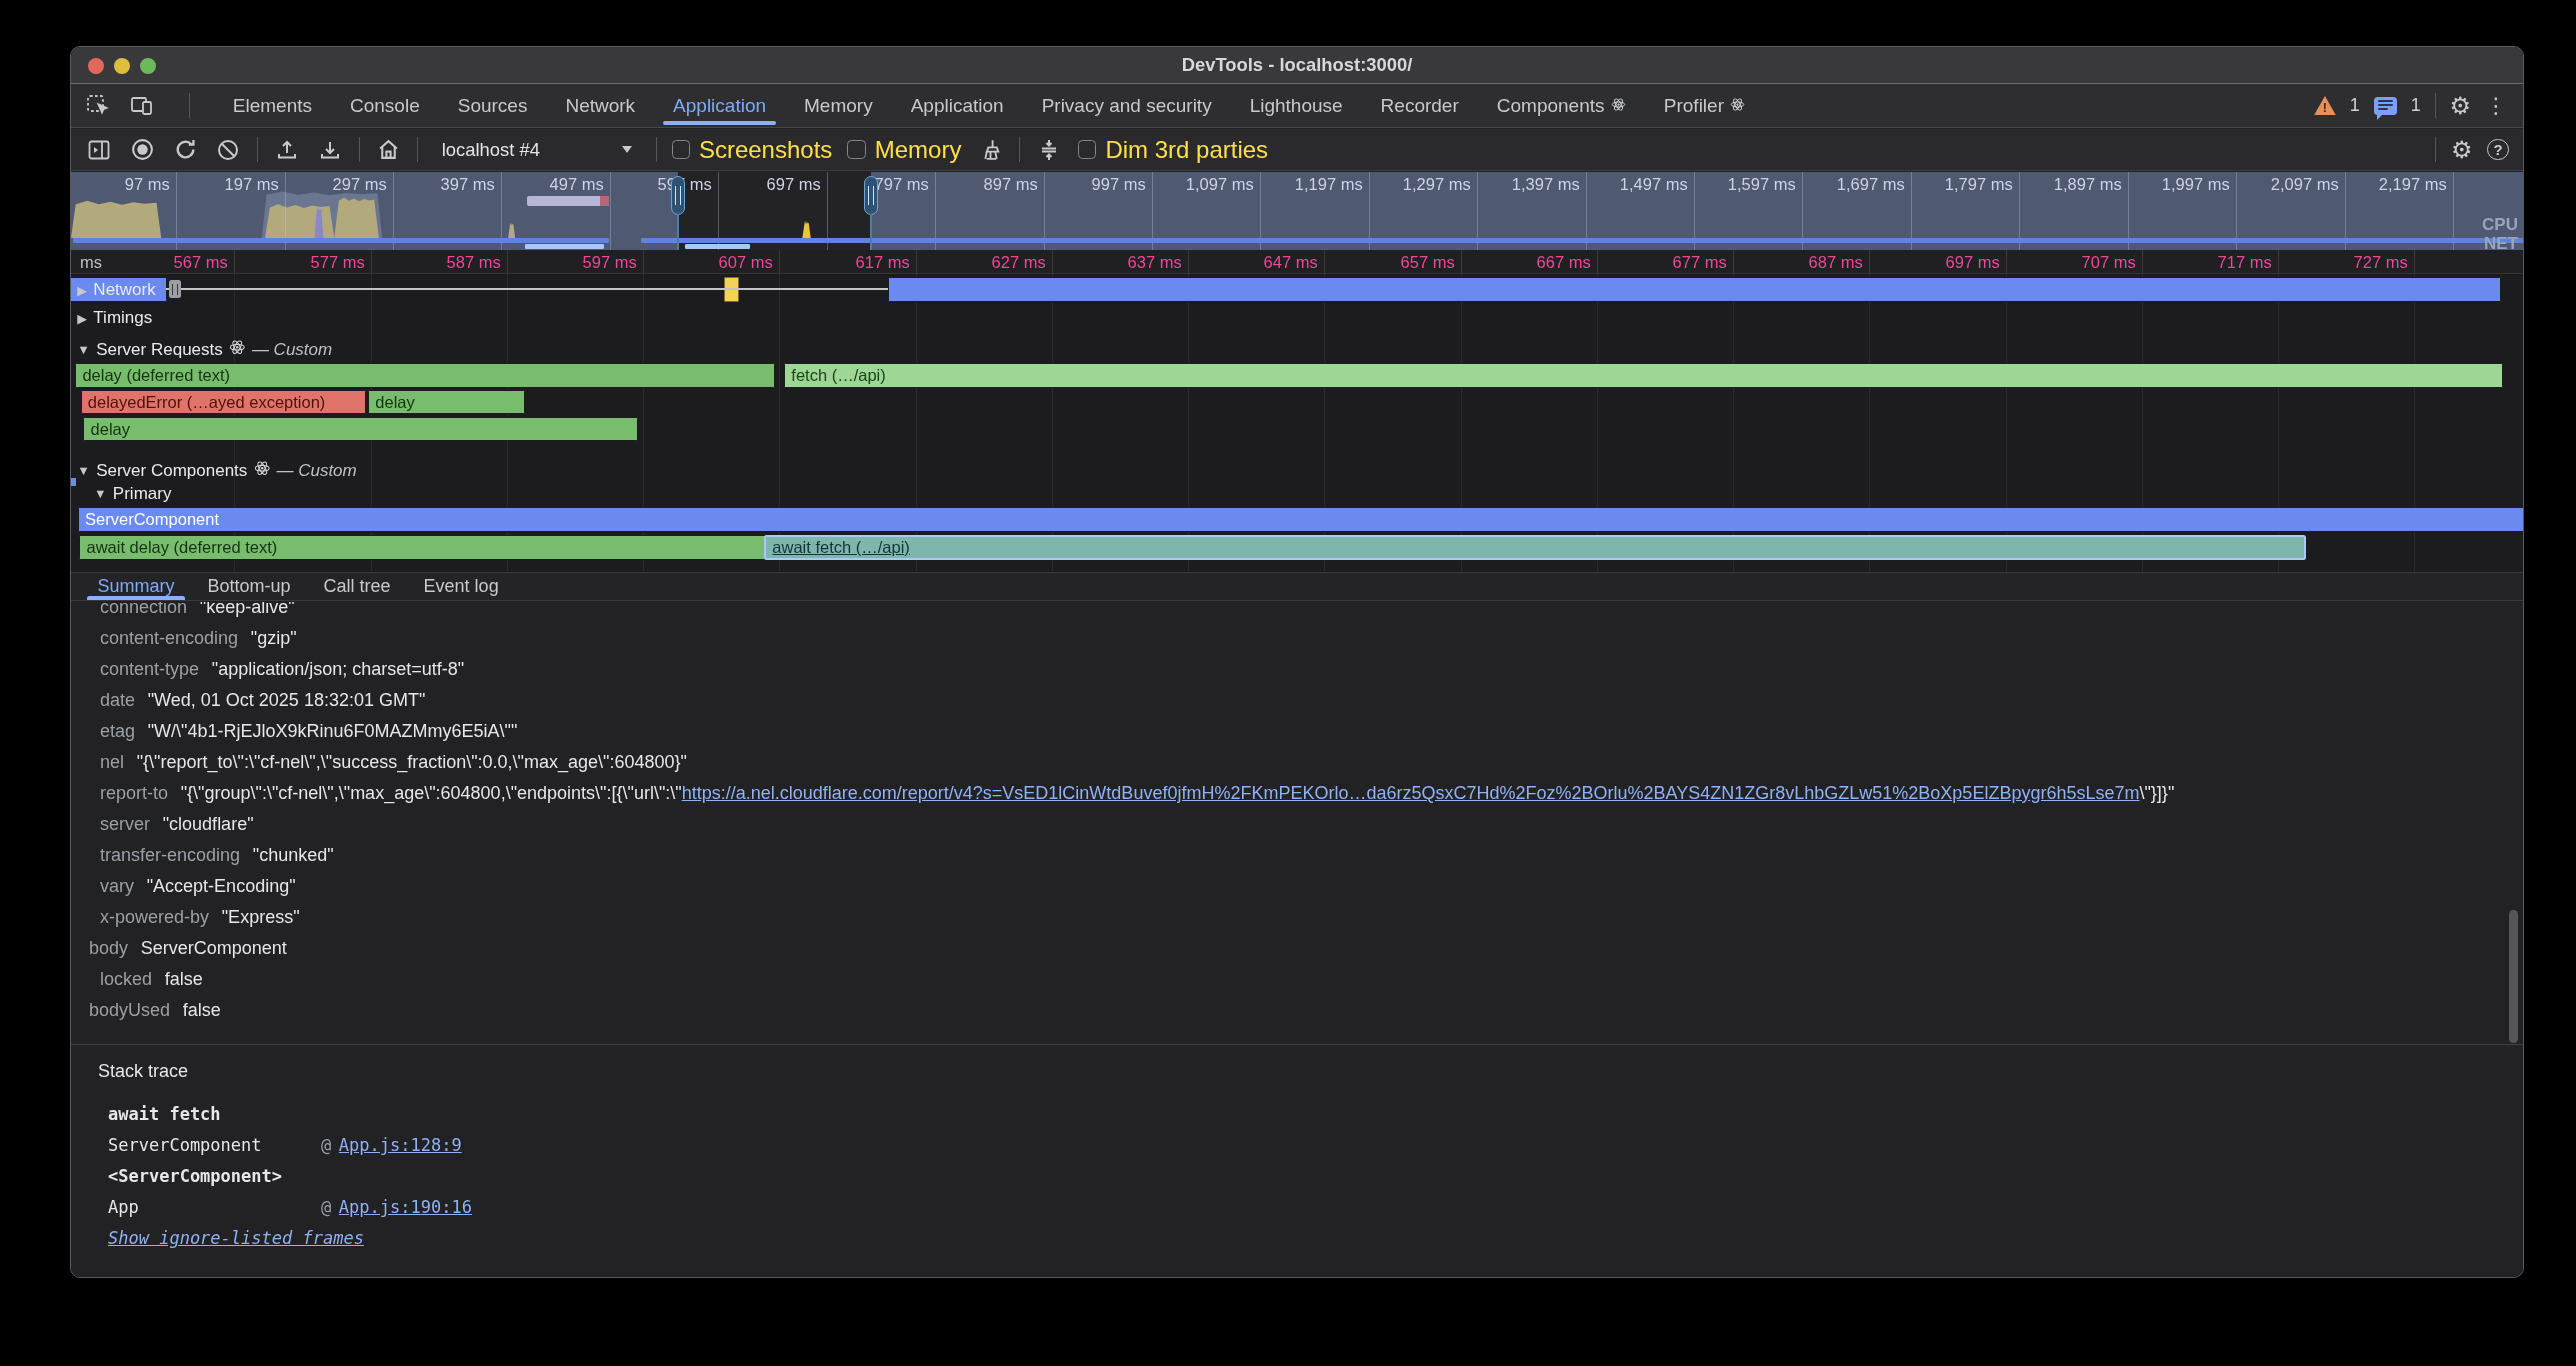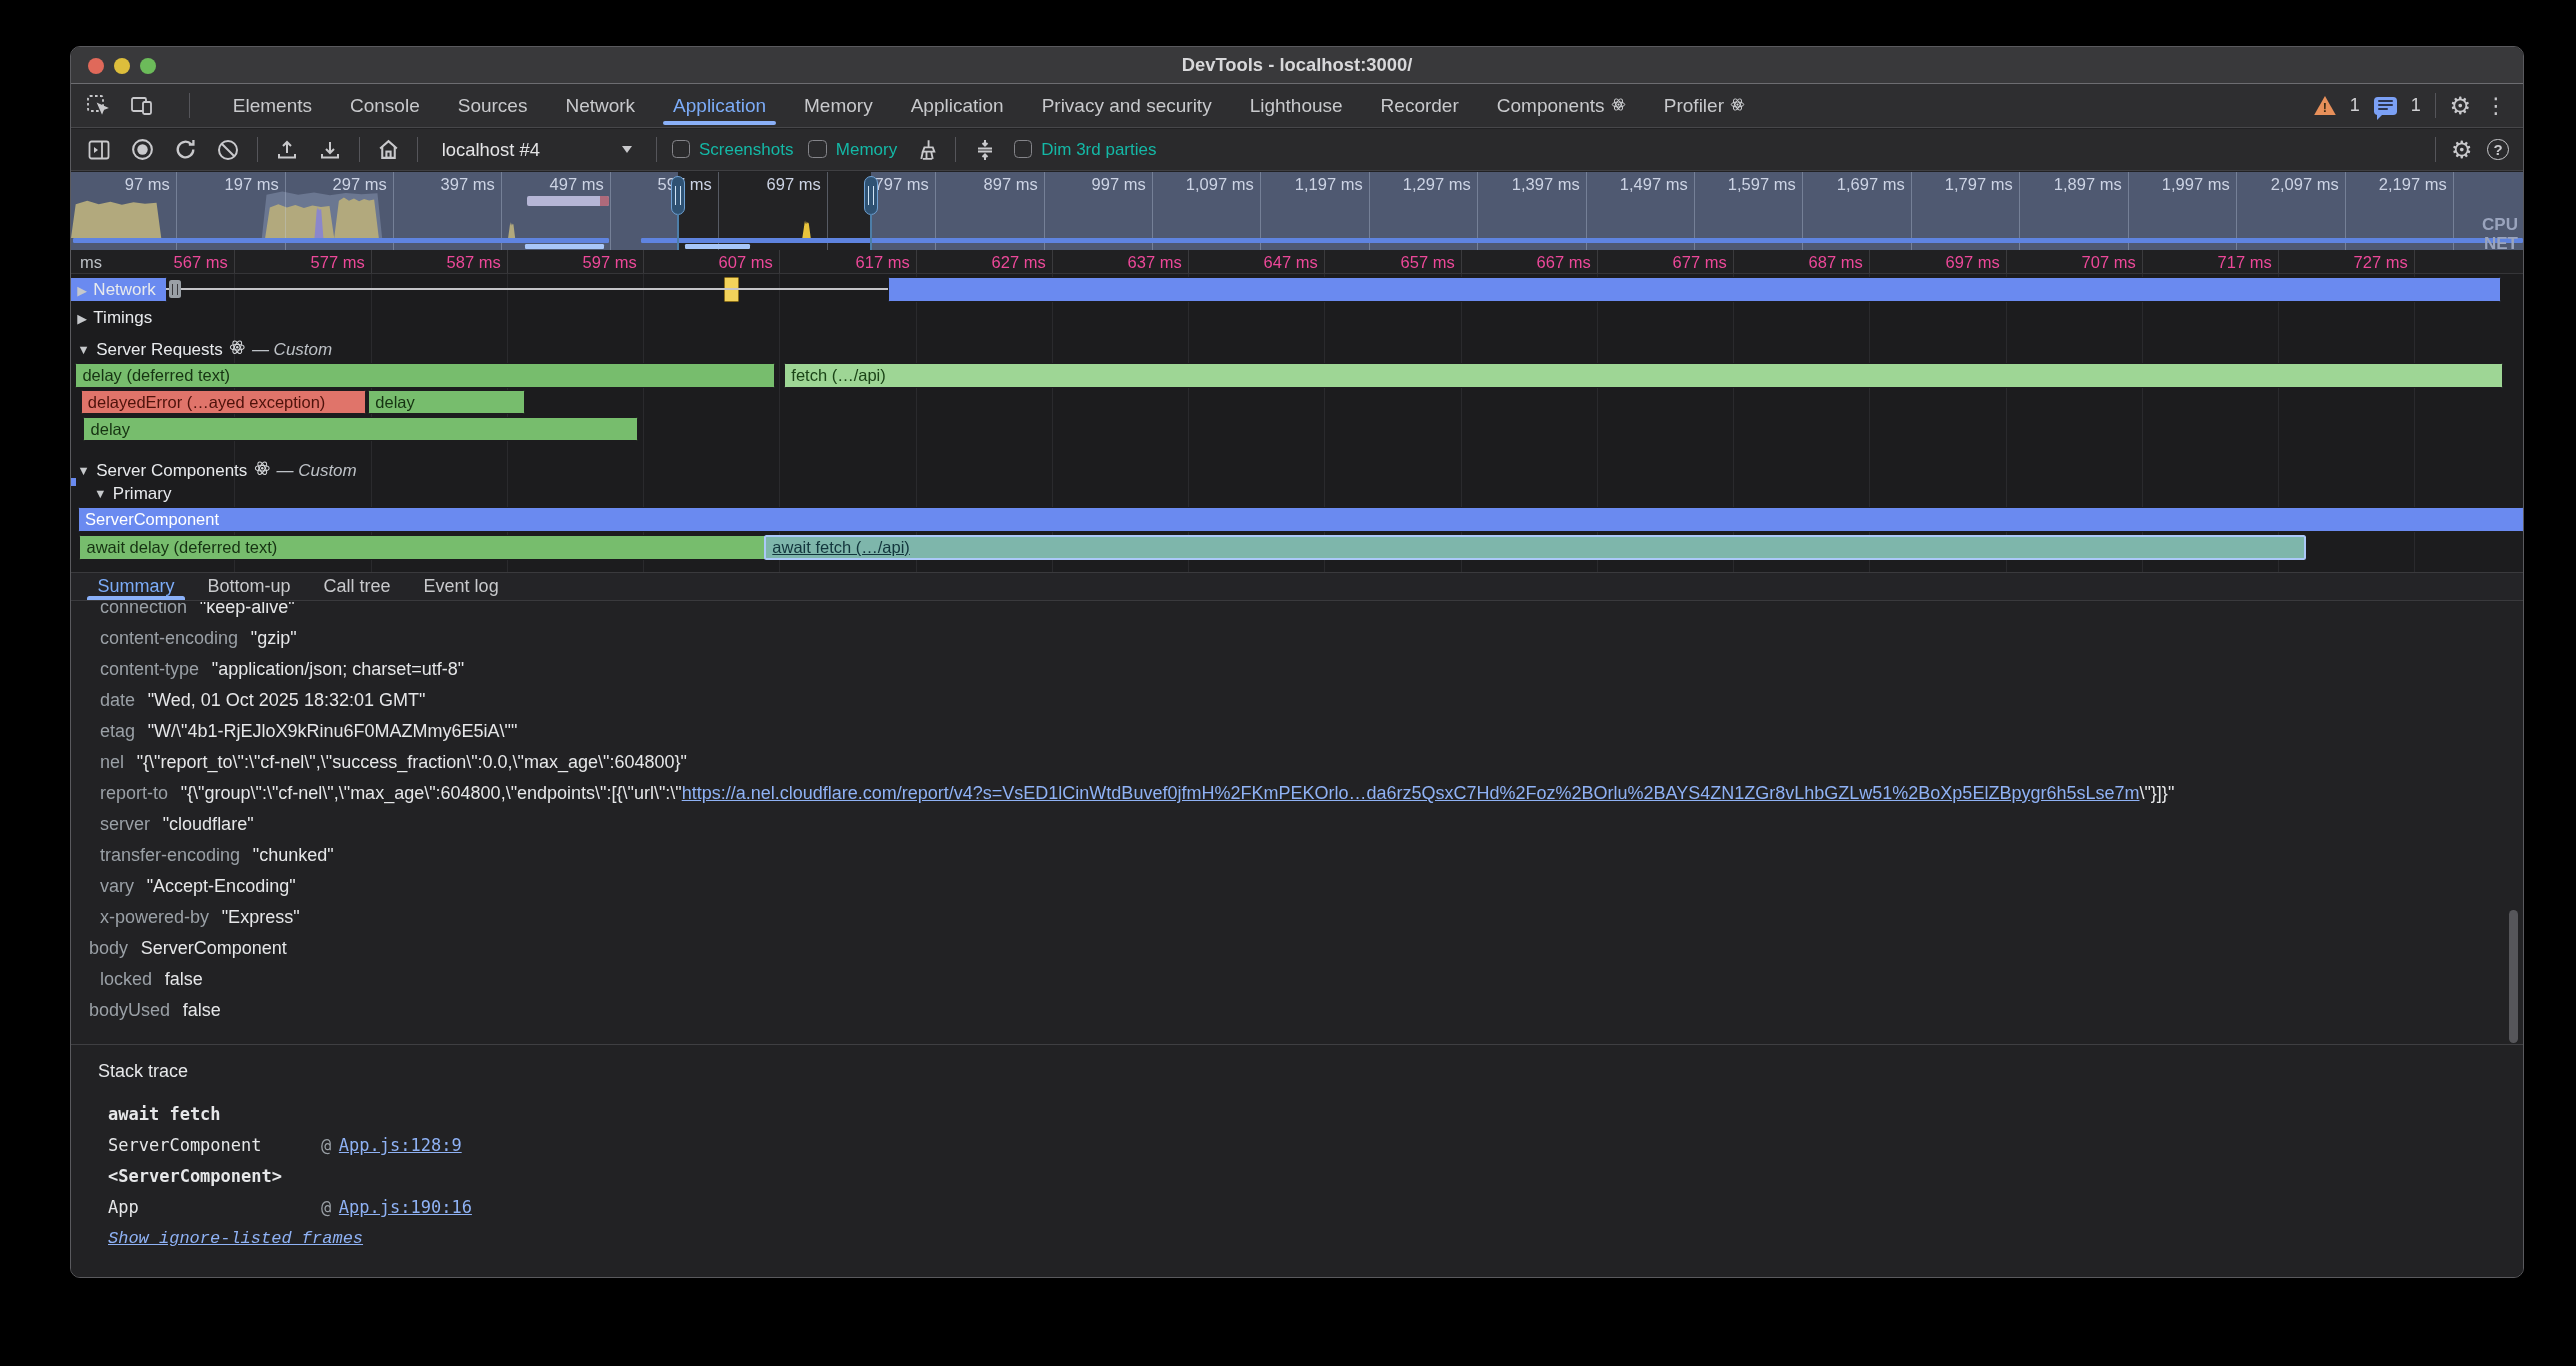--- a/index.html
+++ b/index.html
@@ -36,21 +36,21 @@
   .glyph{color:#c9c9cc;font-size:24px;line-height:1;}
   .help-circle{width:21.6px;height:21.6px;border:1.9px solid #c9c9cc;border-radius:50%;color:#c9c9cc;
                display:flex;align-items:center;justify-content:center;font-size:15px;font-weight:bold;}
   
   .toolbar{position:absolute;left:0;top:82px;right:0;height:42px;background:#2a2a2c;
            border-bottom:0.6px solid #3f3f42;display:flex;align-items:center;gap:15px;padding:0 14px;}
   .tool-ic{width:28px;height:28px;display:flex;align-items:center;justify-content:center;color:#c9c9cc;}
   .tool-ic svg{display:block;}
   .select{display:flex;align-items:center;gap:82px;padding:3.8px 9px;font-size:18.4px;color:#e4e4e6;}
   .caret{width:0;height:0;border-left:5.7px solid transparent;border-right:5.7px solid transparent;border-top:7px solid #c9c9cc;}
-  .cb{display:flex;align-items:flex-start;gap:9px;font-size:17px;color:#14b8a6;}
+  .cb{display:flex;align-items:center;gap:9px;font-size:24px;color:#fde047;}
   .cb .box{width:18.4px;height:18.4px;border:1.9px solid #85858a;border-radius:4.4px;background:transparent;}
   .toolbar .spacer{flex:1;}
   
   .overview{position:absolute;left:0;top:125px;right:0;height:78px;background:#232325;overflow:hidden;}
   .ov-grid{position:absolute;top:0;bottom:0;width:0.6px;background:rgba(200,210,232,.32);z-index:4;}
   .ov-label{position:absolute;top:2.5px;font-size:16.5px;color:#ccd3e4;z-index:4;transform:translateX(calc(-100% - 6.3px));white-space:nowrap;}
   .ov-cpu{position:absolute;left:0;right:0;top:19px;height:47px;z-index:1;}
   .ov-longtask{position:absolute;top:24px;height:10px;background:#f0dcef;border-radius:1.9px;z-index:1;}
   .ov-longtask i{position:absolute;right:0;top:0;bottom:0;width:7px;background:#e04438;border-radius:0 1.9px 1.9px 0;}
   .ov-dim{position:absolute;top:0;bottom:0;background:rgba(124,144,189,.5);z-index:3;}
@@ -106,21 +106,21 @@
   .ind-1{padding-left:18px;}
   .ind-2{padding-left:29px;}
   .stack{position:absolute;left:0;right:0;top:442px;border-top:0.6px solid #3f3f42;padding:11.4px 0 0 0;}
   .stack h3{margin:5px 0 16.5px 27px;font-size:18px;font-weight:normal;color:#e6e7e9;}
   .frames{font-family:"DejaVu Sans Mono",monospace;font-size:17px;color:#e6e7e9;margin-left:37px;}
   .frame{height:31px;display:flex;align-items:center;}
   .frame.bold{font-weight:bold;}
   .frame .nm{display:inline-block;min-width:213px;}
   .frame .at{color:#9aa0a6;margin-right:7.6px;}
   .frame a{color:#8fb2f5;text-decoration:underline;}
-  .frame .lnk{color:#8fb2f5;text-decoration:underline;font-style:italic;font-family:Liberation Mono, monospace;}
+  .frame .lnk{color:#8fb2f5;text-decoration:underline;font-style:italic;}
   .scrollthumb{position:absolute;right:5px;top:308px;width:9px;height:133px;border-radius:4.4px;background:#56565a;}
   .gem{width:16.5px;height:21.6px;background:#6fa763;clip-path:polygon(50% 0,100% 26%,100% 74%,50% 100%,0 74%,0 26%);}
 </style>
 </head>
 <body>
 
 <div id="stage">
   <div class="win">
 
     <div class="titlebar">

